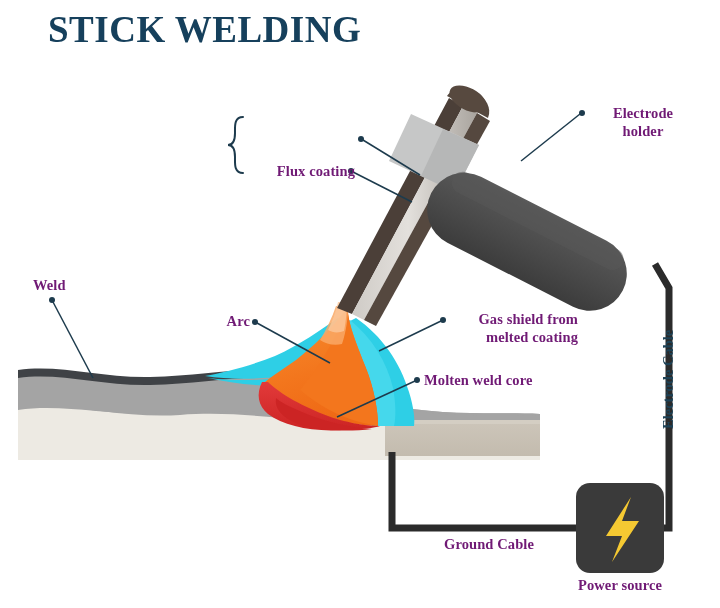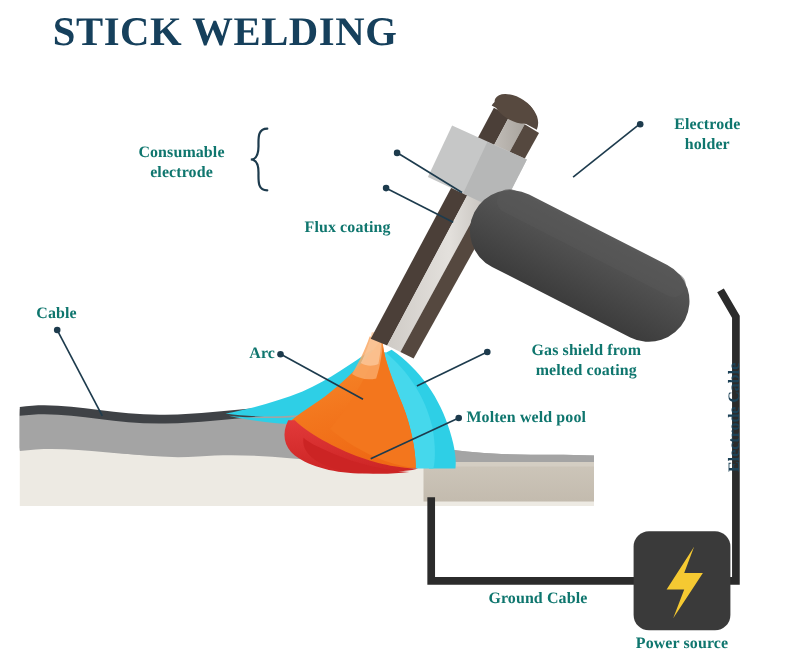--- a/index.html
+++ b/index.html
@@ -13,21 +13,21 @@
     font-family:"Liberation Serif",serif;
     font-weight:bold;font-size:37px;letter-spacing:0.5px;
     color:#16405c;white-space:nowrap;
   }
 
   .lbl{
     position:absolute;
     font-family:"Liberation Serif",serif;
     font-weight:bold;
     font-size:14.5px;
-    color:#0f766e;
+    color:#701a75;
     line-height:1.22;
     white-space:pre-line;
     letter-spacing:0.1px;
   }
   .lbl.c{text-align:center;}
   .lbl.r{text-align:right;}
   .lbl.l{text-align:left;}
 
   .lbl-vert{
     position:absolute;
@@ -267,37 +267,35 @@
       <path d="M 243 117
                C 234 117, 235 126, 235 133
                C 235 140, 233 145, 228 145
                C 233 145, 235 150, 235 157
                C 235 164, 234 173, 243 173" stroke="#1d3b4d" stroke-width="2" fill="none" stroke-linecap="round"></path>
     </g>
   </svg>
 
   <div class="title">STICK WELDING</div>
 
-  <div class="lbl c" style="left:110px;top:131px;width:110px;">Consumable
-electrode</div>
-
-
-  <div class="lbl r" style="left:240px;top:163px;width:115px;margin-top:36px;">Flux coating</div>
+
+
+  <div class="lbl r" style="left:240px;top:163px;width:115px;">Flux coating</div>
 
   <div class="lbl c" style="left:588px;top:105px;width:110px;">Electrode
 holder</div>
 
-  <div class="lbl l" style="left:33px;top:277px;width:70px;">Cable</div>
+  <div class="lbl l" style="left:33px;top:277px;width:70px;">Weld</div>
 
   <div class="lbl r" style="left:190px;top:313px;width:60px;">Arc</div>
 
-  <div class="lbl c" style="left:468px;top:311px;width:130px;">Gas shield from
+  <div class="lbl c" style="left:448px;top:311px;width:130px;text-align:right;">Gas shield from
 melted coating</div>
 
-  <div class="lbl l" style="left:424px;top:372px;width:160px;">Molten weld pool</div>
+  <div class="lbl l" style="left:424px;top:372px;width:160px;">Molten weld core</div>
 
 
 
   <div class="lbl-vert" style="left:660px;top:429px;">Electrode Cable</div>
 
   <div class="lbl c" style="left:555px;top:577px;width:130px;">Power source</div>
 
   <div class="lbl c" style="left:424px;top:536px;width:130px;">Ground Cable</div>
 
 </div>

